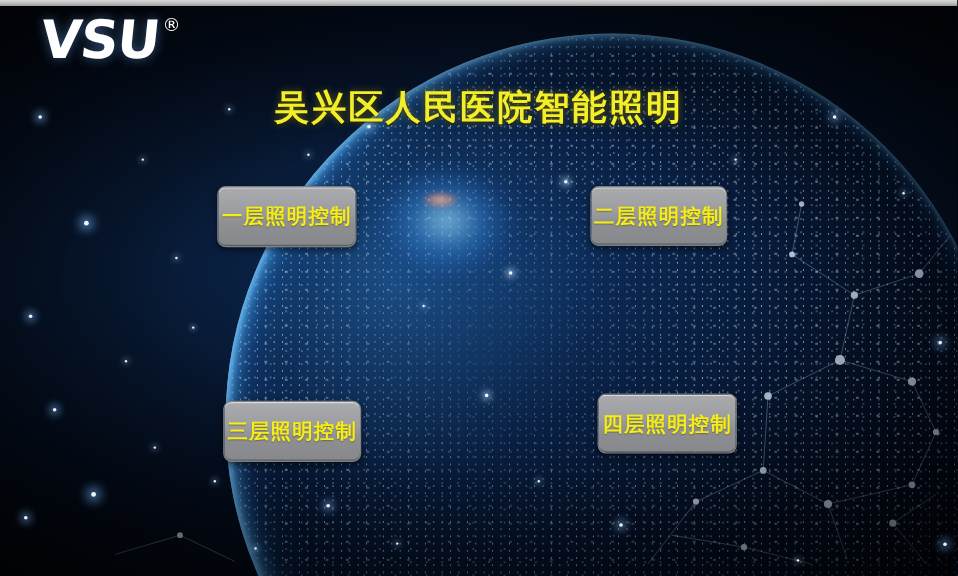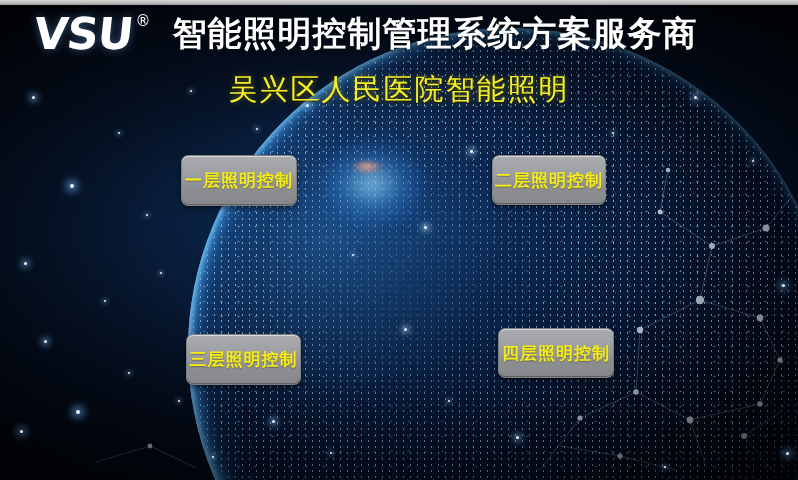--- a/index.html
+++ b/index.html
@@ -140,21 +140,21 @@
     letter-spacing:1px;
     white-space:nowrap;
     text-shadow:0 1px 4px rgba(0,0,0,.8);
   }
 
   
   .subtitle{
     position:absolute;left:0;top:70px;width:798px;
     text-align:center;
     font-size:29px;
-    font-weight:normal;
+    font-weight:bold;
     letter-spacing:2px;
     color:#f2ef2a;
     text-shadow:0 0 6px rgba(180,160,0,.55), 0 1px 2px rgba(0,0,0,.85);
   }
 
   
   .floor-btn{
     position:absolute;
     display:flex;align-items:center;justify-content:center;
     border-radius:7px;
@@ -259,21 +259,20 @@
     <div class="star" style="left:664px;top:466px;width:2px;height:2px;box-shadow:0 0 5px 1px rgba(160,210,255,.7);"></div>
   </div>
 
   <div class="chrome-strip"></div>
 
   <div class="header">
     <div class="logo">
       <span class="logo-word">VSU</span>
       <span class="logo-reg">®</span>
     </div>
-    <div class="header-title">智能照明控制管理系统方案服务商</div>
   </div>
 
   <div class="subtitle">吴兴区人民医院智能照明</div>
 
   <div class="floor-btn" id="btn-f2">二层照明控制</div>
   <div class="floor-btn" id="btn-f1">一层照明控制</div>
   <div class="floor-btn" id="btn-f3">三层照明控制</div>
   <div class="floor-btn" id="btn-f4">四层照明控制</div>
 
 </div>

